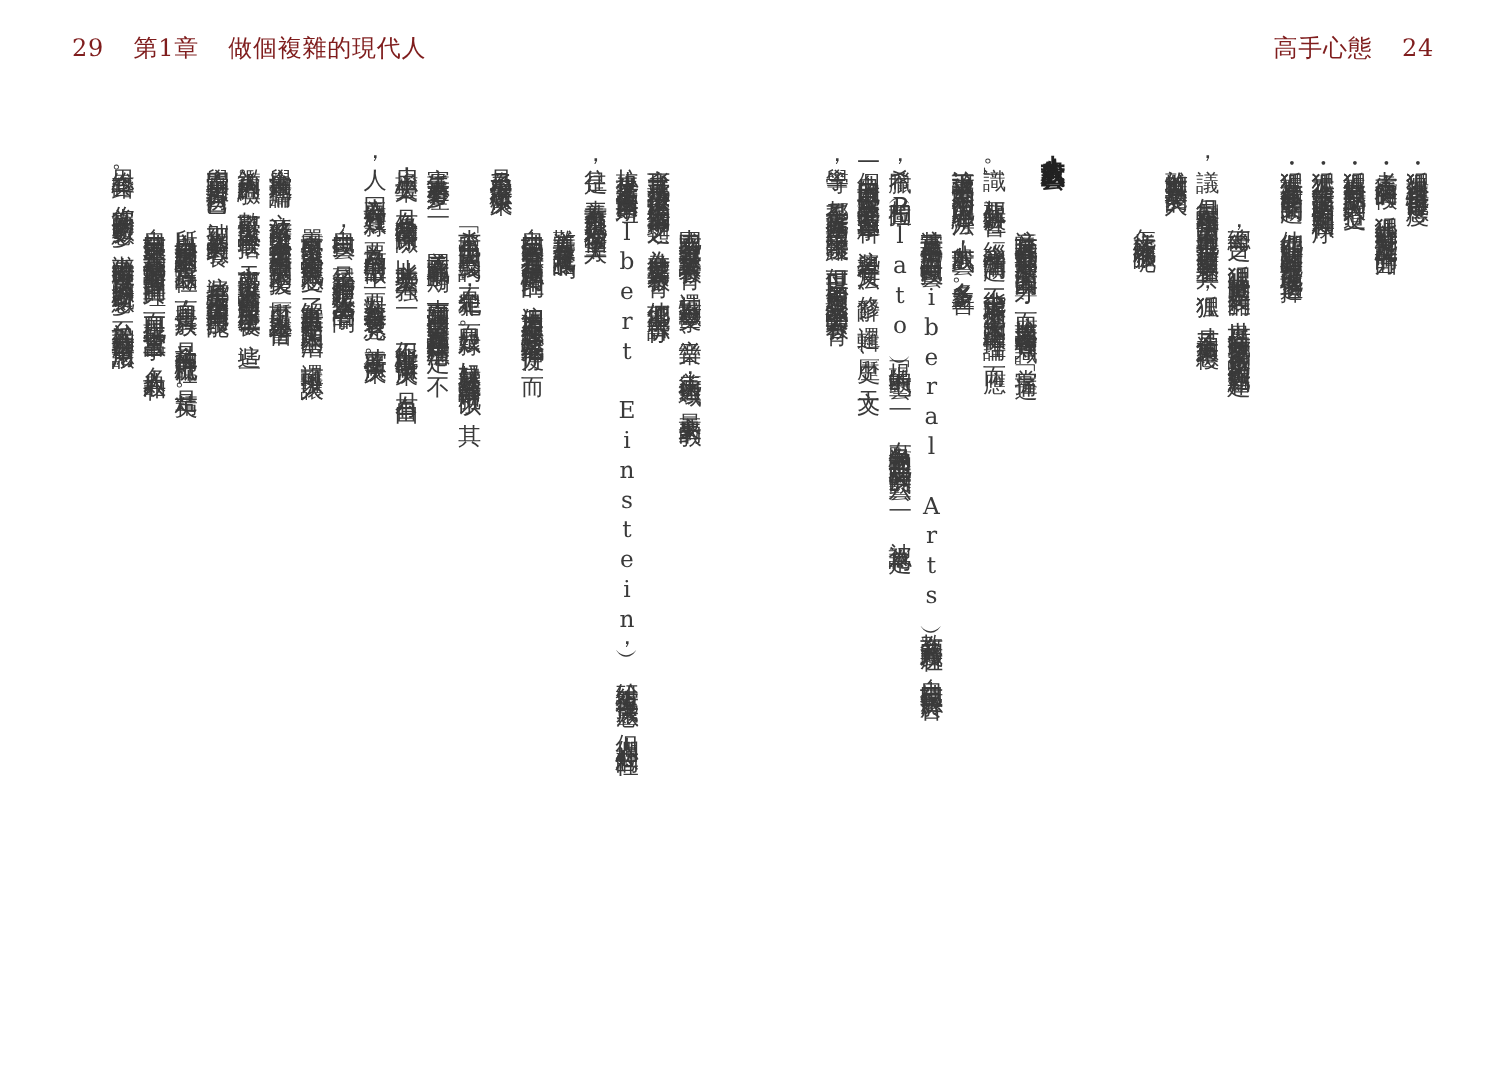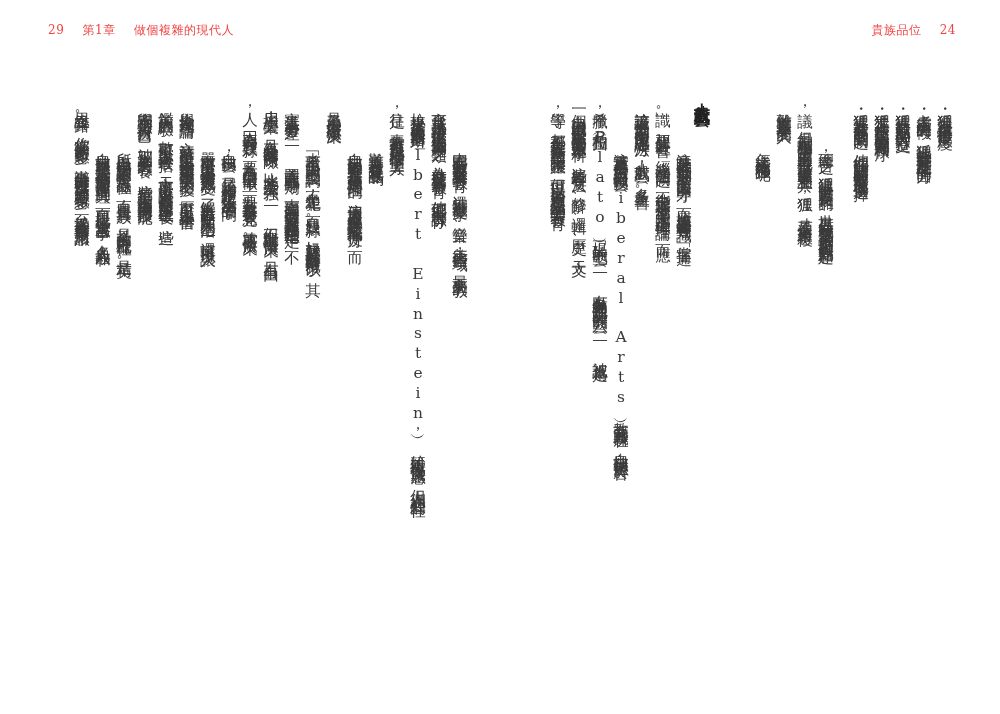--- a/index.html
+++ b/index.html
@@ -1,18 +1,18 @@
 <!DOCTYPE html>
 <html><head>
 <meta charset="utf-8">
 <style>
   html, body { margin:0; padding:0; background:#ffffff; }
   body { width:1000px; height:714px; position:relative; overflow:hidden;
          font-family: "DejaVu Serif", "Liberation Serif", serif; color:#3a3a3a; }
-  .header { position:absolute; top:22px; font-size:12px; color:#ef4444; letter-spacing:0.5px; }
+  .header { position:absolute; top:22px; font-size:16px; color:#7f1d1d; letter-spacing:0.5px; }
   .header.left { left:48px; }
   .header.right { right:44px; }
   .header span { margin-right:14px; }
   .header.right span { margin-right:0; margin-left:14px; }
   .page { position:absolute; top:100px; height:520px; }
   .col { position:absolute; top:0; writing-mode: vertical-rl; text-orientation: upright;
          font-size:15.5px; line-height:20px; width:20px; letter-spacing:1.85px;
          white-space:nowrap; }
   .col.indent { padding-top:40px; }
   .col.heading { font-weight:bold; font-size:16px; color:#222; top:-10px; }
@@ -20,21 +20,21 @@
 </head>
 <body>
 
 <div class="header left">
   <span>29</span>
   <span>第1章</span>
   <span>做個複雜的現代人</span>
 </div>
 
 <div class="header right">
-  <span>貴族品位</span>
+  <span>高手心態</span>
   <span>24</span>
 </div>
 
 <div class="page" id="right-page" style="left:0;width:1000px;">
   <div class="col" style="left:935px">・狐狸對很多事情持懷疑態度。</div>
   <div class="col" style="left:914px">・考慮衝突的時候，狐狸能看到雙方可能正確的方面。</div>
   <div class="col" style="left:893px">・狐狸喜歡與觀點不同的人打交道。</div>
   <div class="col" style="left:872px">・狐狸在工作中並不追求明確的規則和秩序。</div>
   <div class="col" style="left:851px">・狐狸喜歡有多個答案的問題，他們在解決問題的時候常常能發現多個選擇。</div>
   <div class="col indent" style="left:816px">總而言之，狐狸眼中的世界是複雜的。世界任何時候都需要很多刺蝟來提供觀點和建</div>

